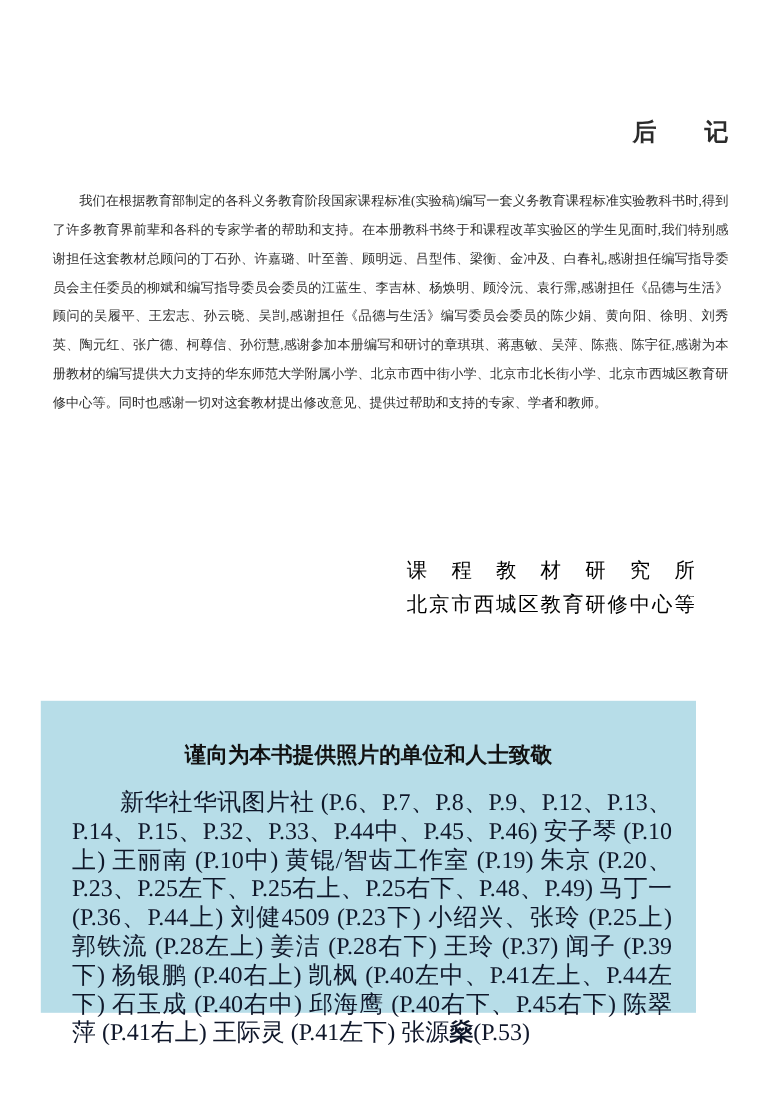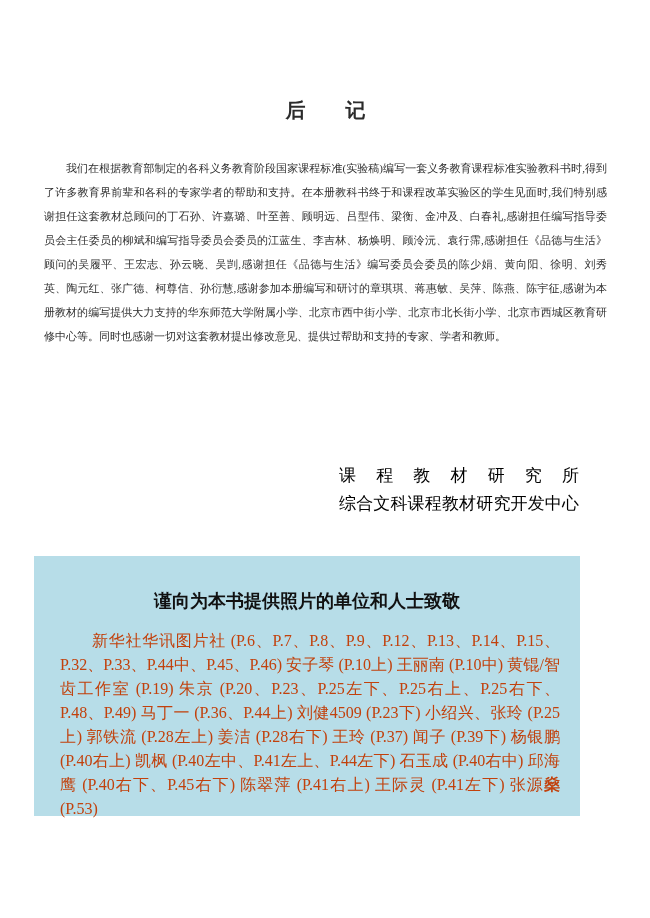--- a/index.html
+++ b/index.html
@@ -16,21 +16,21 @@
     position: relative;
     width: 650px;
     height: 918px;
     background: #ffffff;
   }
   .page-title {
     position: absolute;
     top: 97px;
     left: 44px;
     width: 563px;
-    text-align: center;
+    text-align: right;
     font-size: 20px;
     font-weight: bold;
     color: #2b2b2b;
   }
   .afterword {
     position: absolute;
     top: 156px;
     left: 44px;
     width: 563px;
     font-size: 11px;
@@ -51,57 +51,57 @@
   .signature-line1 {
     text-align: justify;
     text-align-last: justify;
   }
   .signature-line2 {
     text-align: justify;
     text-align-last: justify;
   }
   .credit-box {
     position: absolute;
-    top: 556px;
+    top: 584px;
     left: 34px;
     width: 546px;
     height: 260px;
     background: #b7dde8;
   }
   .credit-title {
     margin-top: 33px;
     text-align: center;
     font-size: 18px;
     font-weight: bold;
     color: #111111;
   }
   .credit-body {
     margin: 16px 20px 0 26px;
-    font-size: 16px;
+    font-size: 20px;
     line-height: 24px;
     text-align: justify;
     text-indent: 2em;
-    color: #c2410c;
+    color: #0f172a;
   }
   .credit-bold-char {
     font-weight: bold;
   }
 </style>
 </head>
 <body>
 
 <div class="page">
 
   <h1 class="page-title">后　　记</h1>
 
   <p class="afterword">我们在根据教育部制定的各科义务教育阶段国家课程标准(实验稿)编写一套义务教育课程标准实验教科书时,得到了许多教育界前辈和各科的专家学者的帮助和支持。在本册教科书终于和课程改革实验区的学生见面时,我们特别感谢担任这套教材总顾问的丁石孙、许嘉璐、叶至善、顾明远、吕型伟、梁衡、金冲及、白春礼,感谢担任编写指导委员会主任委员的柳斌和编写指导委员会委员的江蓝生、李吉林、杨焕明、顾泠沅、袁行霈,感谢担任《品德与生活》顾问的吴履平、王宏志、孙云晓、吴剀,感谢担任《品德与生活》编写委员会委员的陈少娟、黄向阳、徐明、刘秀英、陶元红、张广德、柯尊信、孙衍慧,感谢参加本册编写和研讨的章琪琪、蒋惠敏、吴萍、陈燕、陈宇征,感谢为本册教材的编写提供大力支持的华东师范大学附属小学、北京市西中街小学、北京市北长街小学、北京市西城区教育研修中心等。同时也感谢一切对这套教材提出修改意见、提供过帮助和支持的专家、学者和教师。</p>
 
   <div class="signature">
     <div class="signature-line1">课 程 教 材 研 究 所</div>
-    <div class="signature-line2">综合文科课程教材研究开发中心</div>
+    <div class="signature-line2">北京市西城区教育研修中心等</div>
   </div>
 
   <div class="credit-box">
     <div class="credit-title">谨向为本书提供照片的单位和人士致敬</div>
     <p class="credit-body"><span>新华社华讯图片社 (P.6、P.7、P.8、P.9、P.12、P.13、P.14、P.15、P.32、P.33、P.44中、P.45、P.46) 安子琴 (P.10上) 王丽南 (P.10中) 黄锟/智齿工作室 (P.19) 朱京 (P.20、P.23、P.25左下、P.25右上、P.25右下、P.48、P.49) 马丁一 (P.36、P.44上) 刘健4509 (P.23下) 小绍兴、张玲 (P.25上) 郭铁流 (P.28左上) 姜洁 (P.28右下) 王玲 (P.37) 闻子 (P.39下) 杨银鹏 (P.40右上) 凯枫 (P.40左中、P.41左上、P.44左下) 石玉成 (P.40右中) 邱海鹰 (P.40右下、P.45右下) 陈翠萍 (P.41右上) 王际灵 (P.41左下) 张源</span><span class="credit-bold-char">燊</span><span>(P.53)</span></p>
   </div>
 
 </div>
 
 </body></html>

